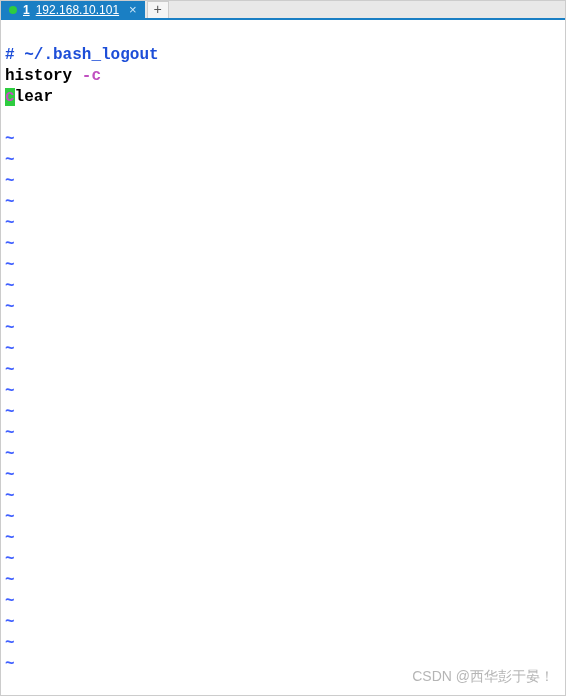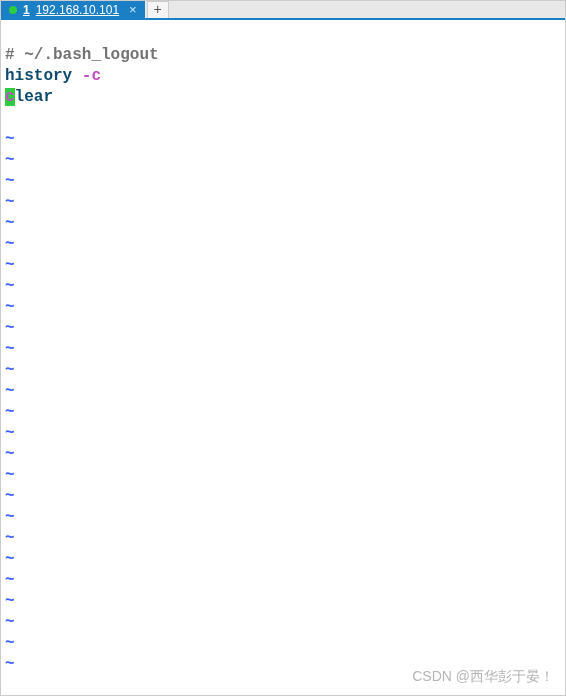--- a/index.html
+++ b/index.html
@@ -72,24 +72,24 @@
     .editor {
       flex: 1;
       padding: 4px 4px 0 4px;
       font-size: 16px;
       line-height: 21px;
       white-space: pre;
       font-weight: bold;
       position: relative;
     }
     .comment {
-      color: #737373;
+      color: #1d4ed8;
     }
     .yellow {
-      color: #0c4a6e;
+      color: #000000;
     }
     .magenta {
       color: #c050c0;
     }
     .cursor-bg {
       background: #2ecc40;
       color: #c050c0;
     }
     .tilde {
       color: #4060ff;

